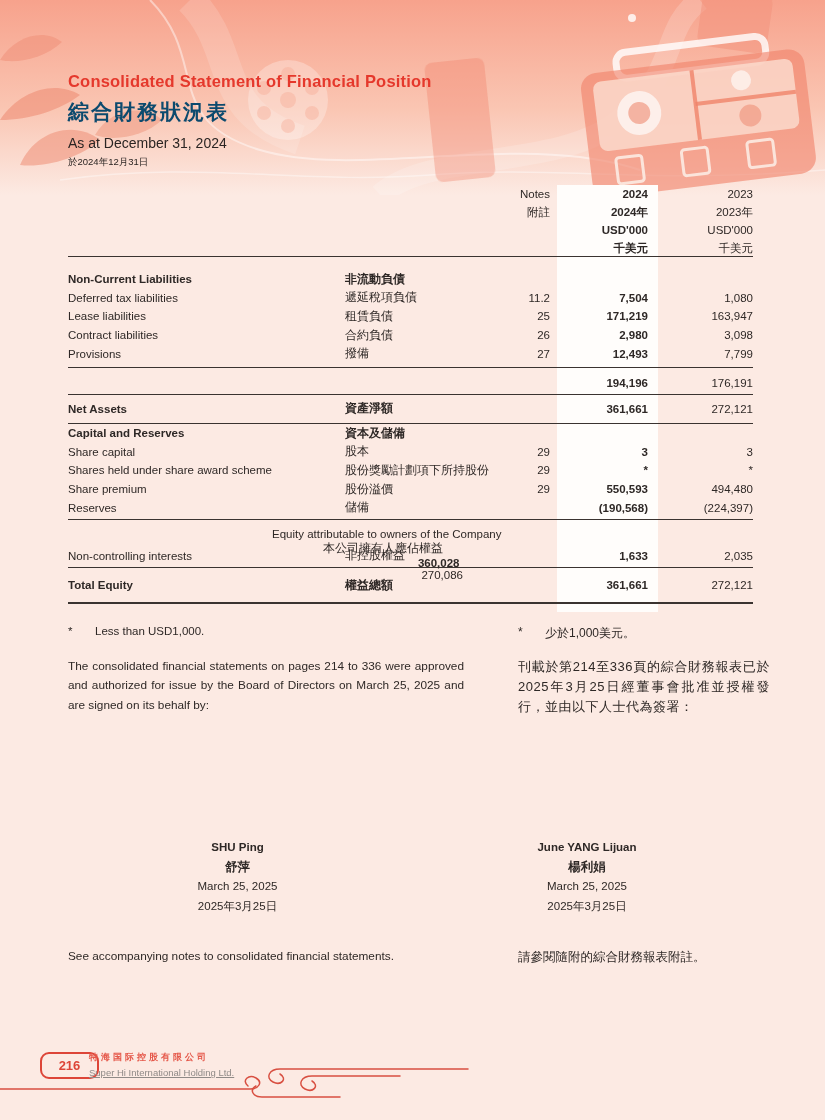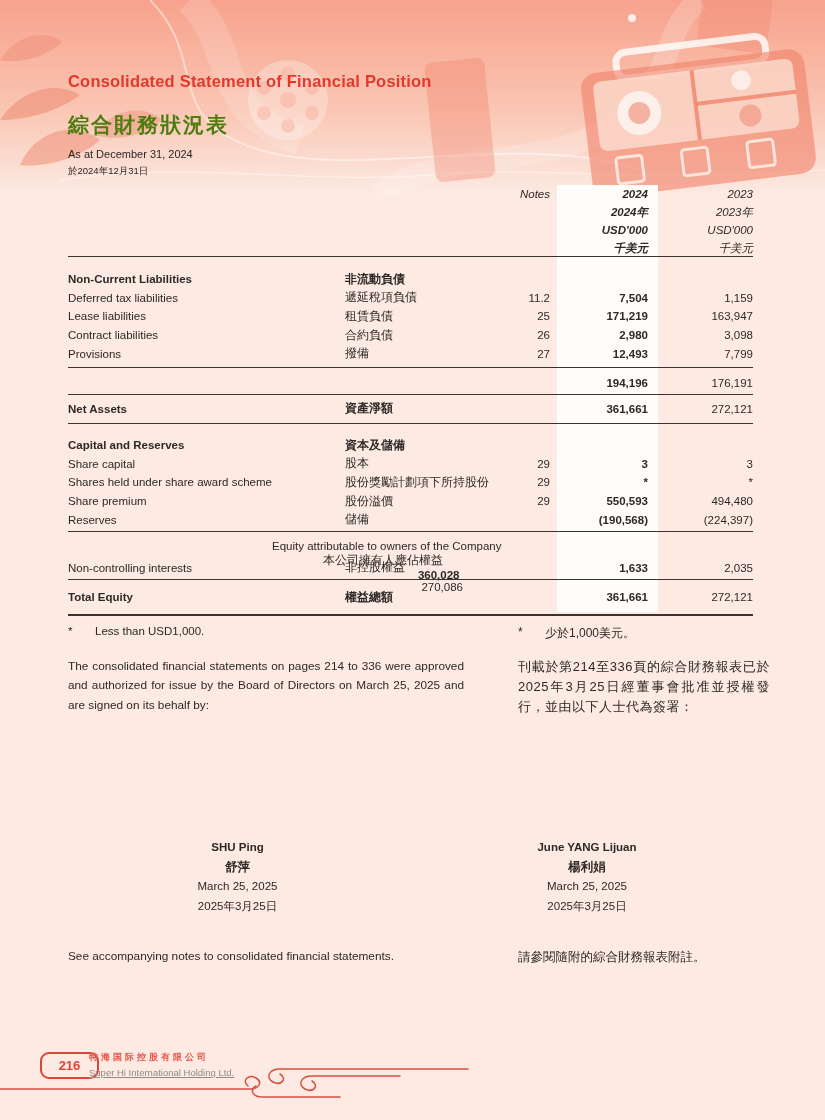--- a/index.html
+++ b/index.html
@@ -9,46 +9,46 @@
     background:#fceae3;
     font-family:"Liberation Sans", sans-serif;
     color:#2e2826;
     overflow:hidden;
   }
   
   .banner { position:absolute; top:0; left:0; width:825px; height:195px; }
   
   .head-block { position:absolute; left:68px; top:72px; width:600px; }
   .title-en { font-size:16.5px; font-weight:bold; color:#e5382c; letter-spacing:.2px; }
-  .title-zh { font-size:21px; font-weight:bold; color:#4d7c0f; margin-top:20px; letter-spacing:2px; }
-  .date-en  { font-size:11px; margin-top:9px; color:#2b2523; }
+  .title-zh { font-size:21px; font-weight:bold; color:#0c4a6e; margin-top:7px; letter-spacing:2px; }
+  .date-en  { font-size:14px; margin-top:9px; color:#2b2523; }
   .date-zh  { font-size:9.5px; margin-top:5px; color:#2b2523; }
   
   .white-band { position:absolute; left:557px; top:185px; width:101px; height:427px; background:#fffdfb; }
   
   .fin-table { position:absolute; left:68px; top:185px; width:685px; font-size:11.5px; }
   .thead { display:flex; height:72px; border-bottom:1.2px solid #3a3330; }
-  .thead .hc { display:flex; flex-direction:column;font-style:italic; }
+  .thead .hc { display:flex; flex-direction:column; }
   .hc div { height:18px; line-height:18px; text-align:right; }
   .hc-notes { width:482px; }
   .hc-2024  { width:98px; font-weight:bold; }
   .hc-2023  { width:105px; }
   .row { display:flex; height:18.6px; align-items:center; }
   .c-en   { width:277px; }
   .c-zh   { width:175px; font-size:12px; }
   .c-note { width:30px;  text-align:right; }
   .c-v24  { width:98px;  text-align:right; font-weight:bold; }
   .c-v23  { width:105px; text-align:right; }
   .sect .c-en, .sect .c-zh, .tot .c-en, .tot .c-zh { font-weight:bold; }
   .rule  { border-bottom:1.1px solid #3a3330; }
   .rule-thick { border-bottom:2.2px solid #3a3330; }
   .r-sub { height:26px; padding-top:5px; }
   .r-net { height:28px; }
   .r-toteq { height:34px; }
-  .mt13{margin-top:13px;} .mt12{margin-top:12px;} .mt8{margin-top:8px;flex-direction:column;}
+  .mt13{margin-top:13px;} .mt12{} .mt8{margin-top:8px;flex-direction:column;}
   .mt4{margin-top:4px;} .mt2{margin-top:2px;}
   
   .fnote { position:absolute; top:625px; font-size:11.5px; display:flex; }
   .fnote .star { width:27px; }
   .fnote-left  { left:68px;  width:400px; }
   .fnote-right { left:518px; width:250px; font-size:12px; }
   .para { position:absolute; top:657px; line-height:19.4px; }
   .para-en { left:68px; width:396px; font-size:11.8px; text-align:justify; }
   .para-zh { left:518px; width:252px; font-size:13px; text-align:justify; letter-spacing:.5px; line-height:19.8px; }
   
@@ -138,20 +138,21 @@
   <div class="date-en">As at December 31, 2024</div>
   <div class="date-zh">於2024年12月31日</div>
 </div>
 
 <div class="white-band"></div>
 
 <div class="fin-table">
   <div class="thead">
     <div class="hc hc-notes">
       <div>Notes</div>
+      <div>附註</div>
     </div>
     <div class="hc hc-2024">
       <div>2024</div>
       <div>2024年</div>
       <div>USD'000</div>
       <div>千美元</div>
     </div>
     <div class="hc hc-2023">
       <div>2023</div>
       <div>2023年</div>
@@ -165,21 +166,21 @@
     <span class="c-zh">非流動負債</span>
     <span class="c-note"></span>
     <span class="c-v24"></span>
     <span class="c-v23"></span>
   </div>
   <div class="row">
     <span class="c-en">Deferred tax liabilities</span>
     <span class="c-zh">遞延稅項負債</span>
     <span class="c-note">11.2</span>
     <span class="c-v24">7,504</span>
-    <span class="c-v23">1,159</span>
+    <span class="c-v23">1,080</span>
   </div>
   <div class="row">
     <span class="c-en">Lease liabilities</span>
     <span class="c-zh">租賃負債</span>
     <span class="c-note">25</span>
     <span class="c-v24">171,219</span>
     <span class="c-v23">163,947</span>
   </div>
   <div class="row">
     <span class="c-en">Contract liabilities</span>

